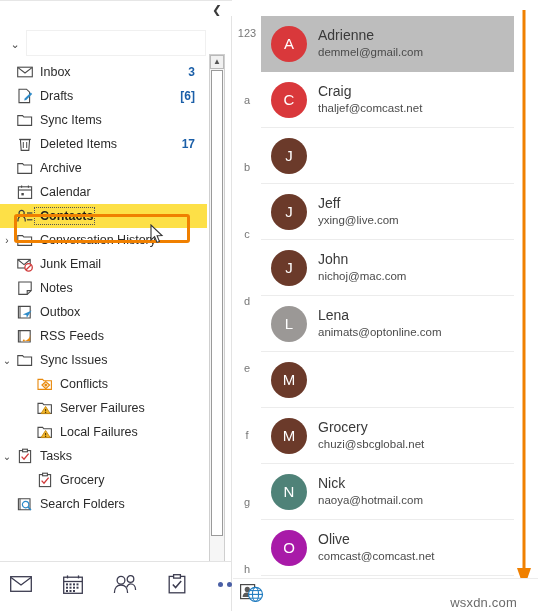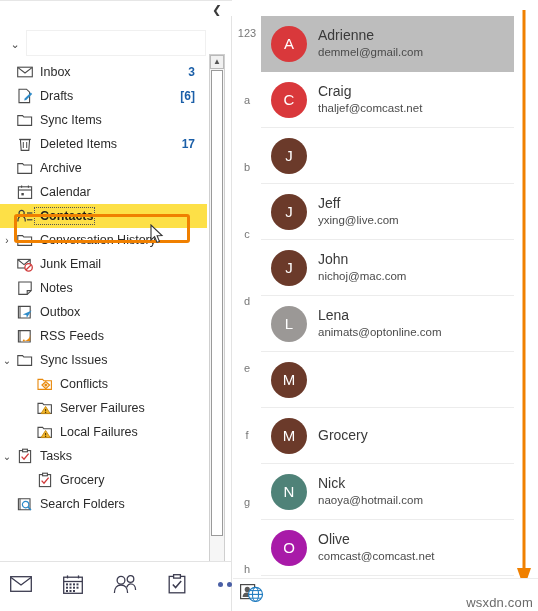--- a/index.html
+++ b/index.html
@@ -176,21 +176,21 @@
   }
   .dots { display: flex; gap: 4px; align-items: center; }
   .dots span { width: 5px; height: 5px; border-radius: 50%; background: #4a5fa5; display: block; }
 
   .status-strip {
     position: absolute; left: 233px; top: 578px; width: 305px; height: 33px;
     background: #ffffff; border-top: 1px solid #ececec;
   }
   .people-globe { position: absolute; left: 7px; top: 4px; cursor: pointer; }
   .watermark {
-    position: absolute; right: 5px; bottom: 1px;
+    position: absolute; right: 21px; bottom: 1px;
     font-size: 13px; color: #6b6b6b; letter-spacing: .2px;
   }
 </style>
 </head>
 <body>
 
 <div id="app">
 
   <div class="top-strip">
     <div class="hairline"></div>
@@ -513,20 +513,21 @@
             <div class="pmail">animats@optonline.com</div>
           </div>
         </div>
         <div class="person">
           <div class="avatar" style="background: rgb(107, 58, 42);">M</div>
         </div>
         <div class="person">
           <div class="avatar" style="background: rgb(107, 58, 42);">M</div>
           <div class="meta">
             <div class="pname">Grocery</div>
+            <div class="pmail">chuzi@sbcglobal.net</div>
           </div>
         </div>
         <div class="person">
           <div class="avatar" style="background: rgb(79, 130, 120);">N</div>
           <div class="meta">
             <div class="pname">Nick</div>
             <div class="pmail">naoya@hotmail.com</div>
           </div>
         </div>
         <div class="person">

